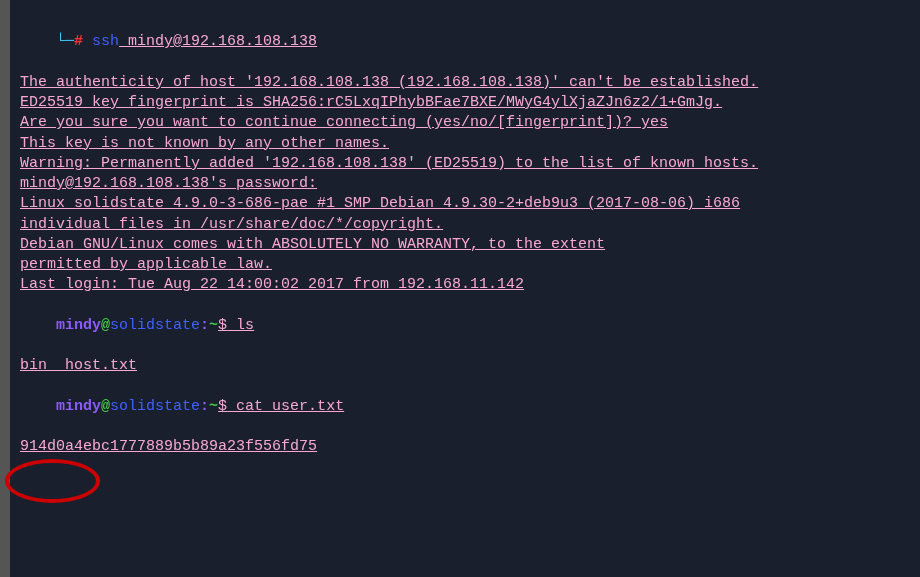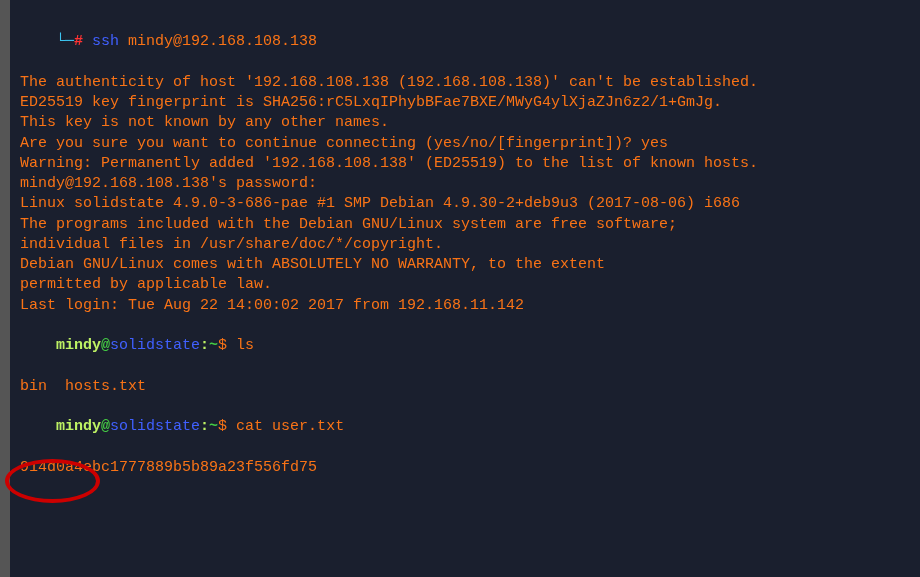--- a/index.html
+++ b/index.html
@@ -25,24 +25,24 @@
       top: 0;
       width: 10px;
       height: 100%;
       background: #555;
     }
     .line {
       white-space: pre;
     }
     .b-red { color: #ff3333; font-weight: bold; }
     .b-blue { color: #4060ff; font-weight: normal; }
-    .b-cyan { color: #bef264; font-weight: bold; }
+    .b-cyan { color: #8b5cf6; font-weight: bold; }
     .b-white { color: #e8e8e8; font-weight: bold; }
     .b-green { color: #44cc44; font-weight: bold; }
-    .white { color: #f97316; }
+    .white { color: #f9a8d4; text-decoration: underline; }
     .annot {
       position: absolute;
       left: 5px;
       top: 459px;
       width: 95px;
       height: 44px;
       border: 4px solid #cc0000;
       border-radius: 50%;
       pointer-events: none;
     }
@@ -58,38 +58,37 @@
 <div>
 
 
   <div class="line">
     <span class="box-char">└─</span><span class="b-red">#</span><span class="b-blue"> ssh</span><span class="white"> mindy@192.168.108.138</span>
   </div>
 
   <div>
     <div class="line white">The authenticity of host '192.168.108.138 (192.168.108.138)' can't be established.</div>
     <div class="line white">ED25519 key fingerprint is SHA256:rC5LxqIPhybBFae7BXE/MWyG4ylXjaZJn6z2/1+GmJg.</div>
+    <div class="line white">Are you sure you want to continue connecting (yes/no/[fingerprint])? yes</div>
     <div class="line white">This key is not known by any other names.</div>
-    <div class="line white">Are you sure you want to continue connecting (yes/no/[fingerprint])? yes</div>
     <div class="line white">Warning: Permanently added '192.168.108.138' (ED25519) to the list of known hosts.</div>
     <div class="line white">mindy@192.168.108.138's password:</div>
     <div class="line white">Linux solidstate 4.9.0-3-686-pae #1 SMP Debian 4.9.30-2+deb9u3 (2017-08-06) i686</div>
     <div class="line white"></div>
-    <div class="line white">The programs included with the Debian GNU/Linux system are free software;</div>
     <div class="line white">individual files in /usr/share/doc/*/copyright.</div>
     <div class="line white"></div>
     <div class="line white">Debian GNU/Linux comes with ABSOLUTELY NO WARRANTY, to the extent</div>
     <div class="line white">permitted by applicable law.</div>
     <div class="line white">Last login: Tue Aug 22 14:00:02 2017 from 192.168.11.142</div>
   </div>
 
   <div class="line">
     <span class="b-cyan">mindy</span><span class="b-green">@</span><span class="b-blue">solidstate</span><span class="b-cyan">:</span><span class="b-green">~</span><span class="white">$</span><span class="white"> ls</span>
   </div>
-  <div class="line white">bin  hosts.txt</div>
+  <div class="line white">bin  host.txt</div>
 
   <div class="line">
     <span class="b-cyan">mindy</span><span class="b-green">@</span><span class="b-blue">solidstate</span><span class="b-cyan">:</span><span class="b-green">~</span><span class="white">$</span><span class="white"> cat user.txt</span>
   </div>
   <div class="line white">914d0a4ebc1777889b5b89a23f556fd75</div>
 
   <div class="line">
     
   </div>
 

